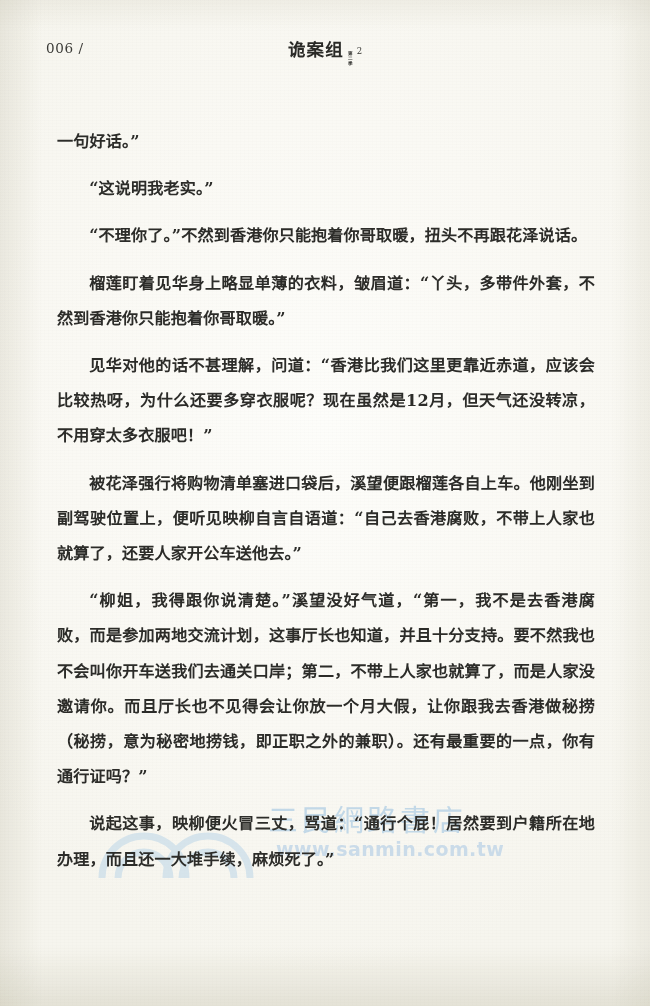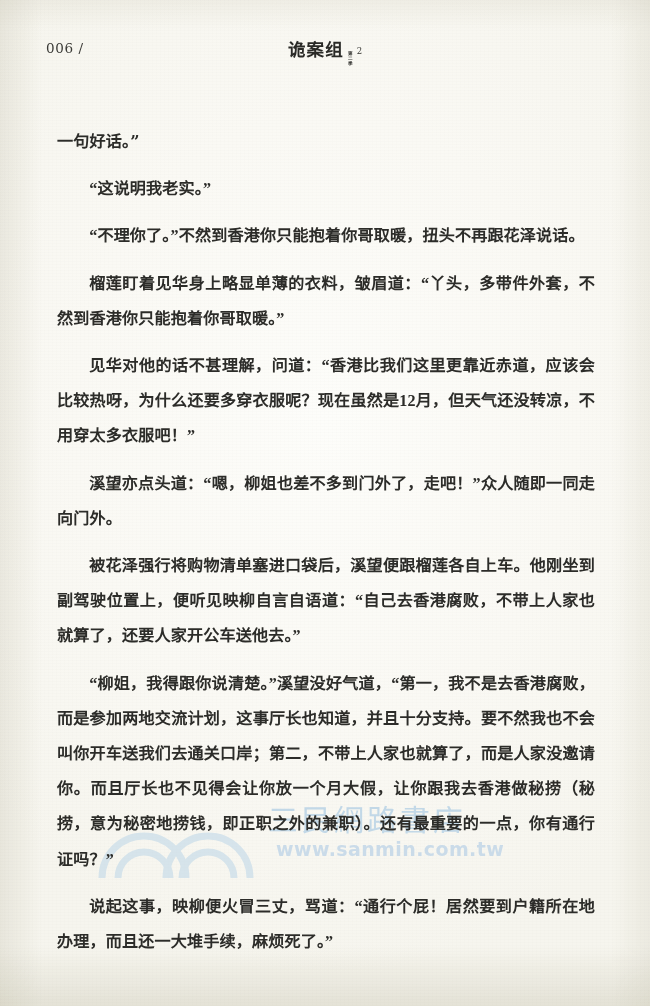--- a/index.html
+++ b/index.html
@@ -160,21 +160,20 @@
     text-align: justify;
     text-justify: inter-character;
     text-align-last: left;
     letter-spacing: .15px;
     color: #2c2c29;
     text-indent: 0;
     font-weight: 600;
   }
   .para.indent {
     text-indent: 2em;
-    font-family: Liberation Serif, serif;
   }
 </style>
 </head>
 <body>
 
 <div class="page">
 
   <div class="runhead">
     <div class="folio">006 /</div>
     <div class="runhead-center">
@@ -200,21 +199,20 @@
     <div class="wm-text">三民網路書店</div>
     <div class="wm-url">www.sanmin.com.tw</div>
   </div>
 
   <div class="textblock">
       <p class="para">一句好话。”</p>
       <p class="para indent">“这说明我老实。”</p>
       <p class="para indent">“不理你了。”不然到香港你只能抱着你哥取暖，扭头不再跟花泽说话。</p>
       <p class="para indent">榴莲盯着见华身上略显单薄的衣料，皱眉道：“丫头，多带件外套，不然到香港你只能抱着你哥取暖。”</p>
       <p class="para indent">见华对他的话不甚理解，问道：“香港比我们这里更靠近赤道，应该会比较热呀，为什么还要多穿衣服呢？现在虽然是12月，但天气还没转凉，不用穿太多衣服吧！”</p>
-      <p class="para indent">溪望亦点头道：“嗯，柳姐也差不多到门外了，走吧！”众人随即一同走向门外。</p>
       <p class="para indent">被花泽强行将购物清单塞进口袋后，溪望便跟榴莲各自上车。他刚坐到副驾驶位置上，便听见映柳自言自语道：“自己去香港腐败，不带上人家也就算了，还要人家开公车送他去。”</p>
       <p class="para indent">“柳姐，我得跟你说清楚。”溪望没好气道，“第一，我不是去香港腐败，而是参加两地交流计划，这事厅长也知道，并且十分支持。要不然我也不会叫你开车送我们去通关口岸；第二，不带上人家也就算了，而是人家没邀请你。而且厅长也不见得会让你放一个月大假，让你跟我去香港做秘捞（秘捞，意为秘密地捞钱，即正职之外的兼职）。还有最重要的一点，你有通行证吗？”</p>
       <p class="para indent">说起这事，映柳便火冒三丈，骂道：“通行个屁！居然要到户籍所在地办理，而且还一大堆手续，麻烦死了。”</p>
     </div>
 
   <div class="grain"></div>
   <div class="vignette"></div>
 </div>
 
 </body></html>

